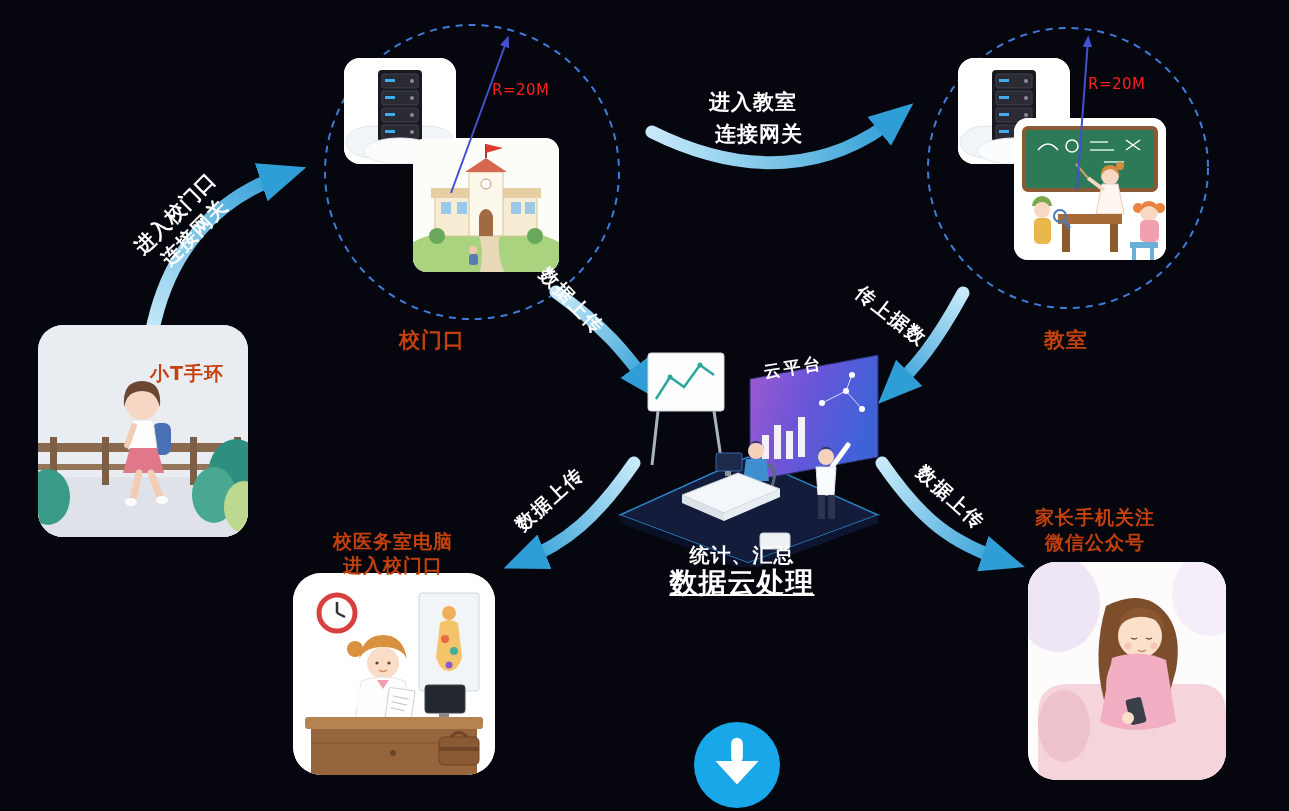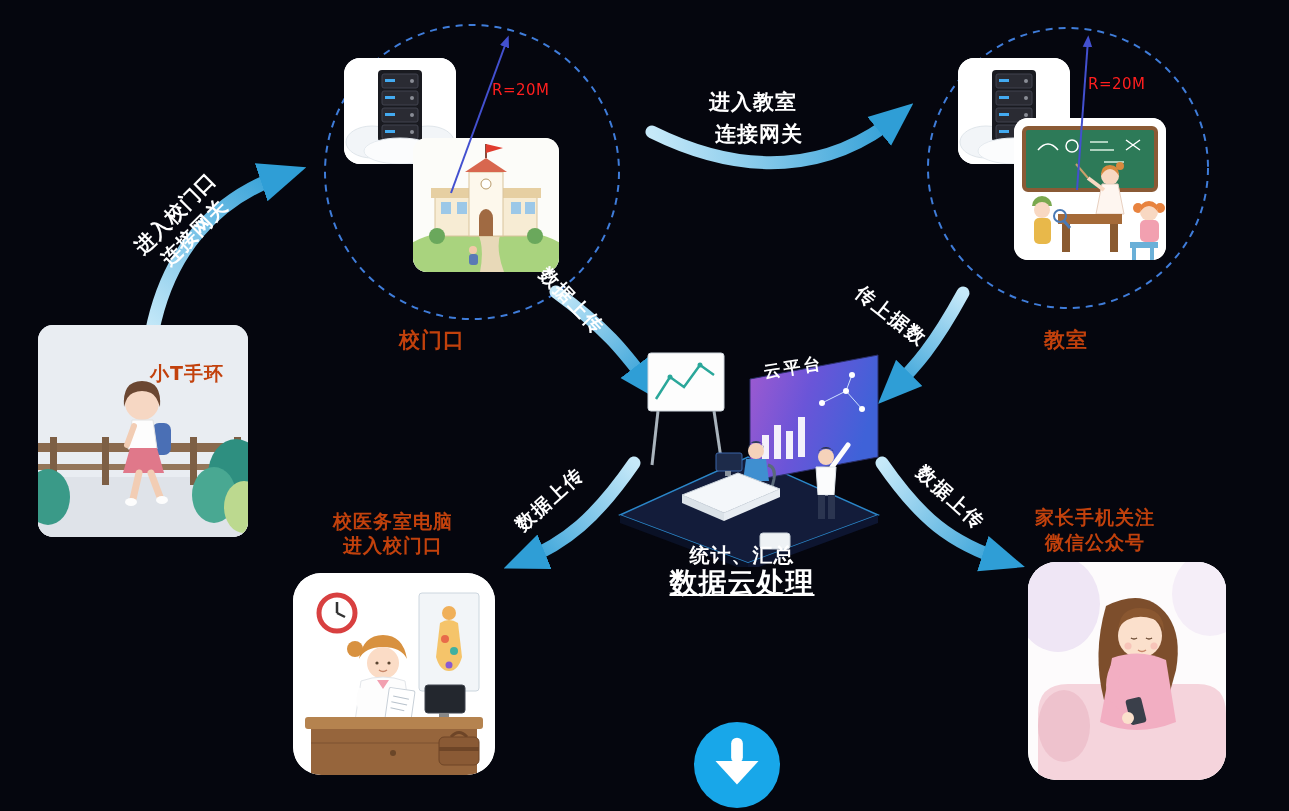--- a/index.html
+++ b/index.html
@@ -66,21 +66,21 @@
     <circle cx="1068" cy="168" r="140" fill="none" stroke="#3f7cd9" stroke-width="2" stroke-dasharray="7 6"></circle>
 
     <path d="M152,332 C168,252 214,198 286,174" fill="none" stroke="url(#g1)" stroke-width="14" stroke-linecap="round" marker-end="url(#ah)"></path>
     <path d="M652,132 C745,178 830,172 898,116" fill="none" stroke="url(#g2)" stroke-width="13" stroke-linecap="round" marker-end="url(#ah)"></path>
     <path d="M556,292 C608,330 624,352 650,386" fill="none" stroke="url(#g3)" stroke-width="13" stroke-linecap="round" marker-end="url(#ah)"></path>
     <path d="M963,293 C934,346 916,366 892,390" fill="none" stroke="url(#g4)" stroke-width="13" stroke-linecap="round" marker-end="url(#ah)"></path>
     <path d="M634,463 C596,518 566,543 522,561" fill="none" stroke="url(#g5)" stroke-width="13" stroke-linecap="round" marker-end="url(#ah)"></path>
     <path d="M882,463 C920,518 950,543 1006,561" fill="none" stroke="url(#g6)" stroke-width="13" stroke-linecap="round" marker-end="url(#ah)"></path>
   </svg>
 
-  <div class="card" style="left:38px;top:325px;width:210px;height:212px;border-radius:15px;background:#e9edf2;">
+  <div class="card" style="left:38px;top:325px;width:210px;height:212px;border-radius:25px;background:#e9edf2;">
     <svg width="210" height="212" viewBox="0 0 210 212">
       <rect width="210" height="212" fill="#e9edf2"></rect>
       <rect y="152" width="210" height="60" fill="#dfe3e9"></rect>
       <rect x="0" y="118" width="210" height="9" fill="#8a6a4e"></rect>
       <rect x="0" y="139" width="210" height="6" fill="#94765a"></rect>
       <rect x="12" y="112" width="7" height="48" fill="#7d5f45"></rect>
       <rect x="64" y="112" width="7" height="48" fill="#7d5f45"></rect>
       <rect x="152" y="112" width="7" height="48" fill="#7d5f45"></rect>
       <rect x="196" y="112" width="7" height="48" fill="#7d5f45"></rect>
       <ellipse cx="198" cy="150" rx="28" ry="36" fill="#2e8f80"></ellipse>
@@ -367,21 +367,21 @@
   <div class="abs white-label rot" style="left:552px;top:262px;font-size:19px;letter-spacing:2px;transform:rotate(46deg);">数据上传</div>
   <div class="abs white-label rot" style="left:866px;top:280px;font-size:19px;letter-spacing:2px;transform:rotate(38deg);">传上据数</div>
   <div class="abs white-label rot" style="left:510px;top:518px;font-size:19px;letter-spacing:2px;transform:rotate(-42deg);">数据上传</div>
   <div class="abs white-label rot" style="left:928px;top:460px;font-size:19px;letter-spacing:2px;transform:rotate(42deg);">数据上传</div>
 
   <div class="abs center" style="left:652px;top:542px;width:180px;">
     <div class="white-label" style="font-size:20px;line-height:27px;">统计、汇总</div>
     <div class="white-label" style="font-size:28px;line-height:27px;text-decoration:underline;">数据云处理</div>
   </div>
 
-  <div class="abs center" style="left:312px;top:509px;width:162px;">
+  <div class="abs center" style="left:312px;top:529px;width:162px;">
     <div class="blue-label" style="font-size:19px;line-height:24px;">校医务室电脑</div>
     <div class="blue-label" style="font-size:19px;line-height:24px;">进入校门口</div>
   </div>
 
   <div class="abs center" style="left:1014px;top:505px;width:162px;">
     <div class="blue-label" style="font-size:19px;line-height:25px;">家长手机关注</div>
     <div class="blue-label" style="font-size:19px;line-height:25px;">微信公众号</div>
   </div>
 
   <div id="down-button">

